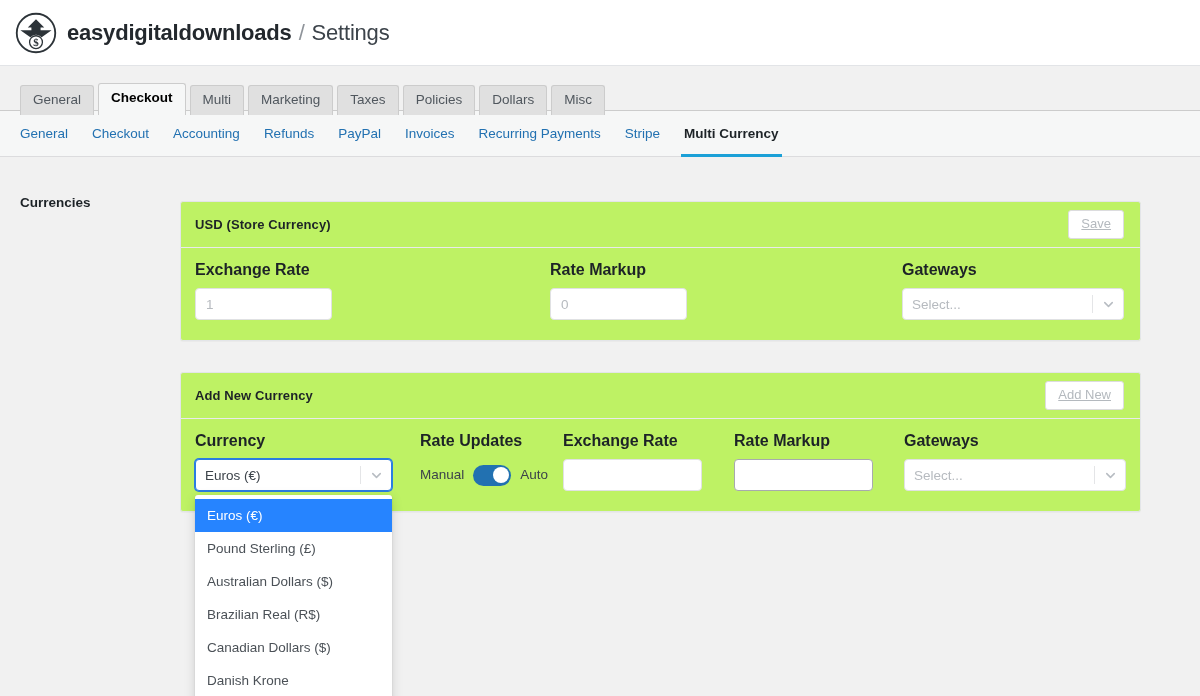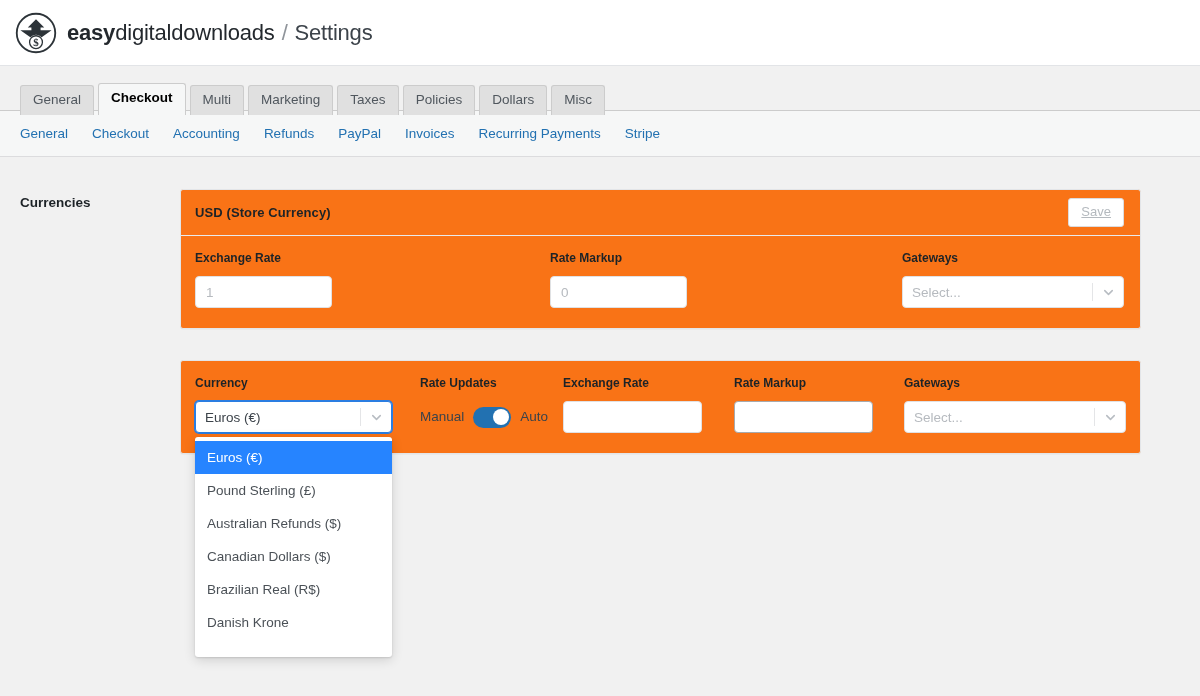--- a/index.html
+++ b/index.html
@@ -28,22 +28,22 @@
   }
   .brand-text {
     font-size: 22px;
     color: #23282d;
     letter-spacing: -0.2px;
     white-space: nowrap;
     display: flex;
     align-items: baseline;
   }
   .bt-easy { font-weight: 700; }
-  .bt-digital { font-weight: 400; }
-  .bt-downloads { font-weight: 400; text-align: center; }
+  .bt-digital { font-weight: 700; }
+  .bt-downloads { font-weight: 700; text-align: center; }
   .bt-sep { font-weight: 300; color: #8f949a; margin: 0 7px; }
   .bt-settings { font-weight: 400; color: #3c434a; }
 
   
   .tabs-wrap {
     background: #f1f1f1;
     padding: 17px 0 0 20px;
     height: 44px;
   }
   .tabs {
@@ -125,25 +125,26 @@
     color: #1d2327;
   }
   .right-col {
     flex: 1;
     padding-right: 60px;
     position: relative;
   }
 
   
   .panel {
-    background: #f97316;
+    background: #bef264;
     border: 1px solid #e3e5e8;
     border-radius: 3px;
     margin-bottom: 31px;
     box-shadow: 0 1px 1px rgba(0,0,0,0.03);
+    margin-top: 12px;
   }
   .panel-head {
     display: flex;
     align-items: center;
     justify-content: space-between;
     padding: 13px 16px 13px 14px;
     border-bottom: 1px solid #e9eaec;
     height: 46px;
   }
   .panel-title {
@@ -166,21 +167,21 @@
   }
   .panel-body {
     display: flex;
     padding: 14px 14px 20px 14px;
   }
   .field {
     display: flex;
     flex-direction: column;
   }
   .field-label {
-    font-size: 12px;
+    font-size: 16px;
     font-weight: 700;
     color: #1d2327;
     margin-bottom: 10px;
     line-height: 16px;
   }
   .text-input {
     height: 32px;
     border: 1px solid #e0e1e3;
     border-radius: 4px;
     background: #fff;
@@ -324,20 +325,21 @@
 
 <div class="subnav" id="subnav-container">
     <div class="subnav-item">General</div>
     <div class="subnav-item">Checkout</div>
     <div class="subnav-item">Accounting</div>
     <div class="subnav-item">Refunds</div>
     <div class="subnav-item">PayPal</div>
     <div class="subnav-item">Invoices</div>
     <div class="subnav-item">Recurring Payments</div>
     <div class="subnav-item">Stripe</div>
+    <div class="subnav-item active">Multi Currency</div>
   </div>
 
 <div class="content">
 
   <div class="left-col">
     <div class="section-label">Currencies</div>
   </div>
 
   <div class="right-col">
 
@@ -364,39 +366,43 @@
               <svg width="15" height="15" viewBox="0 0 20 20" fill="none" stroke="currentColor" stroke-width="2">
                 <path d="M5 7.5 L10 12.5 L15 7.5" stroke-linecap="round" stroke-linejoin="round"></path>
               </svg>
             </div>
           </div>
         </div>
       </div>
     </div>
 
     <div class="panel">
+      <div class="panel-head">
+        <div class="panel-title">Add New Currency</div>
+        <button class="btn-disabled">Add New</button>
+      </div>
       <div class="panel-body">
 
         <div class="field" style="width:197px;margin-right:28px;position:relative;">
           <div class="field-label">Currency</div>
           <div class="select-ctl focused">
             <div class="select-value">Euros (€)</div>
             <div class="select-sep"></div>
             <div class="select-arrow">
               <svg width="15" height="15" viewBox="0 0 20 20" fill="none" stroke="currentColor" stroke-width="2">
                 <path d="M5 7.5 L10 12.5 L15 7.5" stroke-linecap="round" stroke-linejoin="round"></path>
               </svg>
             </div>
           </div>
           <div class="dropdown" id="currency-dropdown">
               <div class="dd-option selected">Euros (€)</div>
               <div class="dd-option">Pound Sterling (£)</div>
-              <div class="dd-option">Australian Refunds ($)</div>
+              <div class="dd-option">Australian Dollars ($)</div>
+              <div class="dd-option">Brazilian Real (R$)</div>
               <div class="dd-option">Canadian Dollars ($)</div>
-              <div class="dd-option">Brazilian Real (R$)</div>
               <div class="dd-option">Danish Krone</div>
             </div>
         </div>
 
         <div class="field" style="width:120px;margin-right:23px;">
           <div class="field-label">Rate Updates</div>
           <div class="toggle-row">
             <span class="toggle-side">Manual</span>
             <span class="toggle-switch">
               <span class="toggle-knob"></span>

